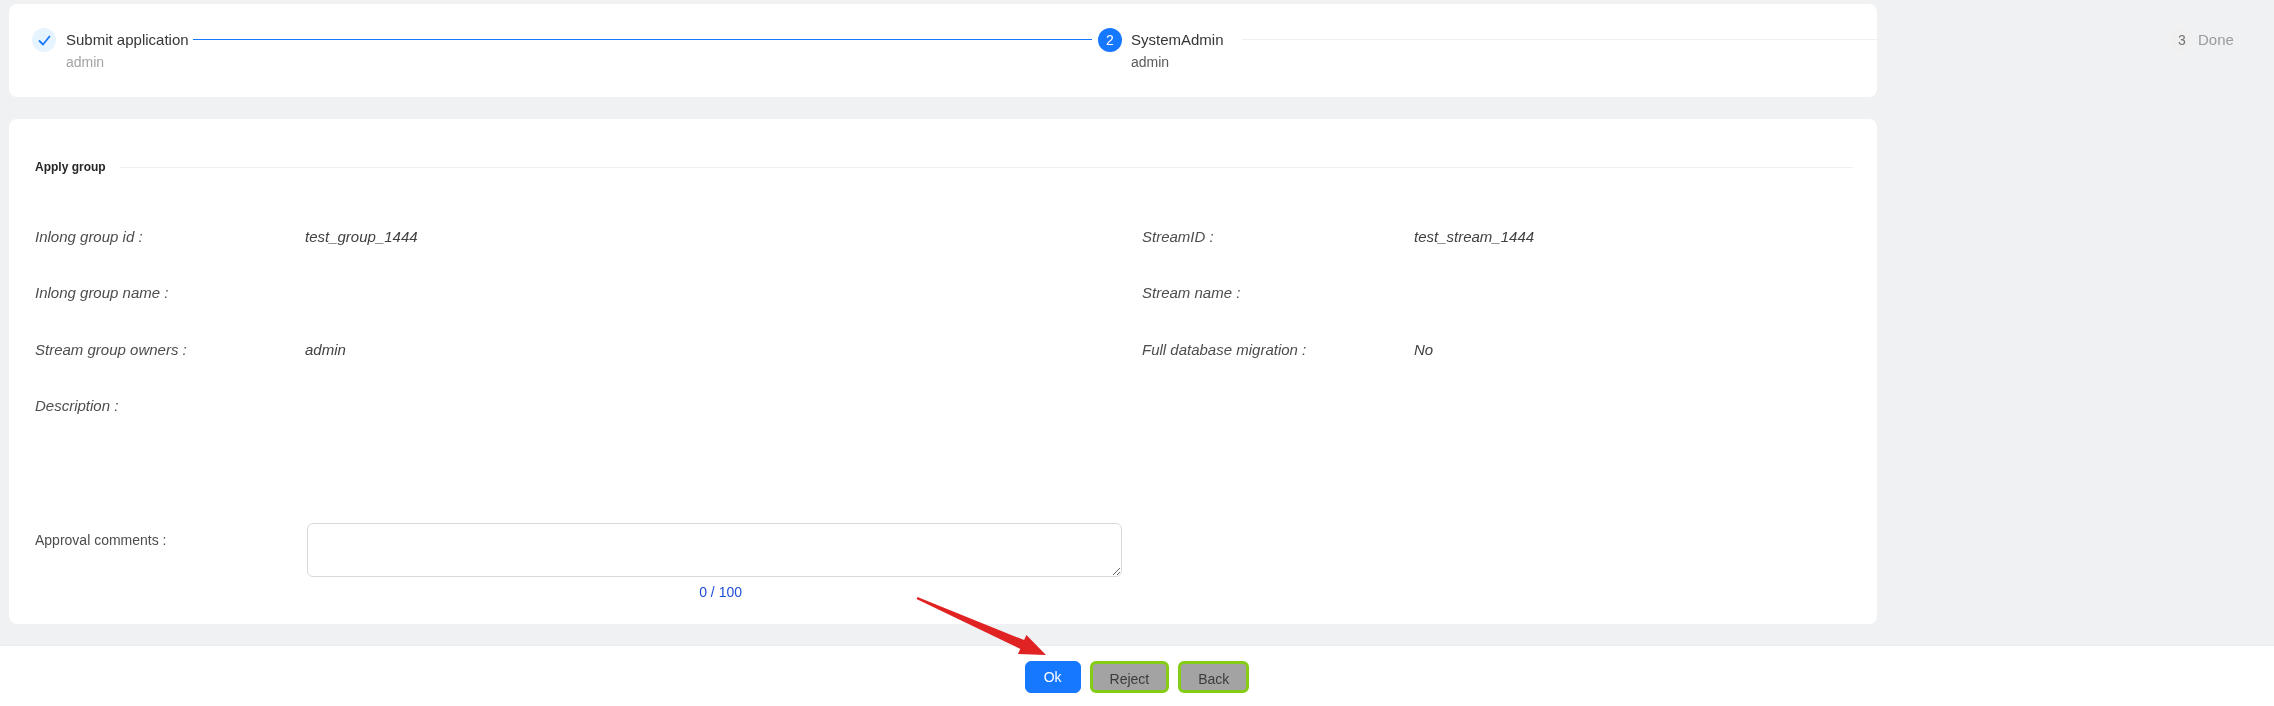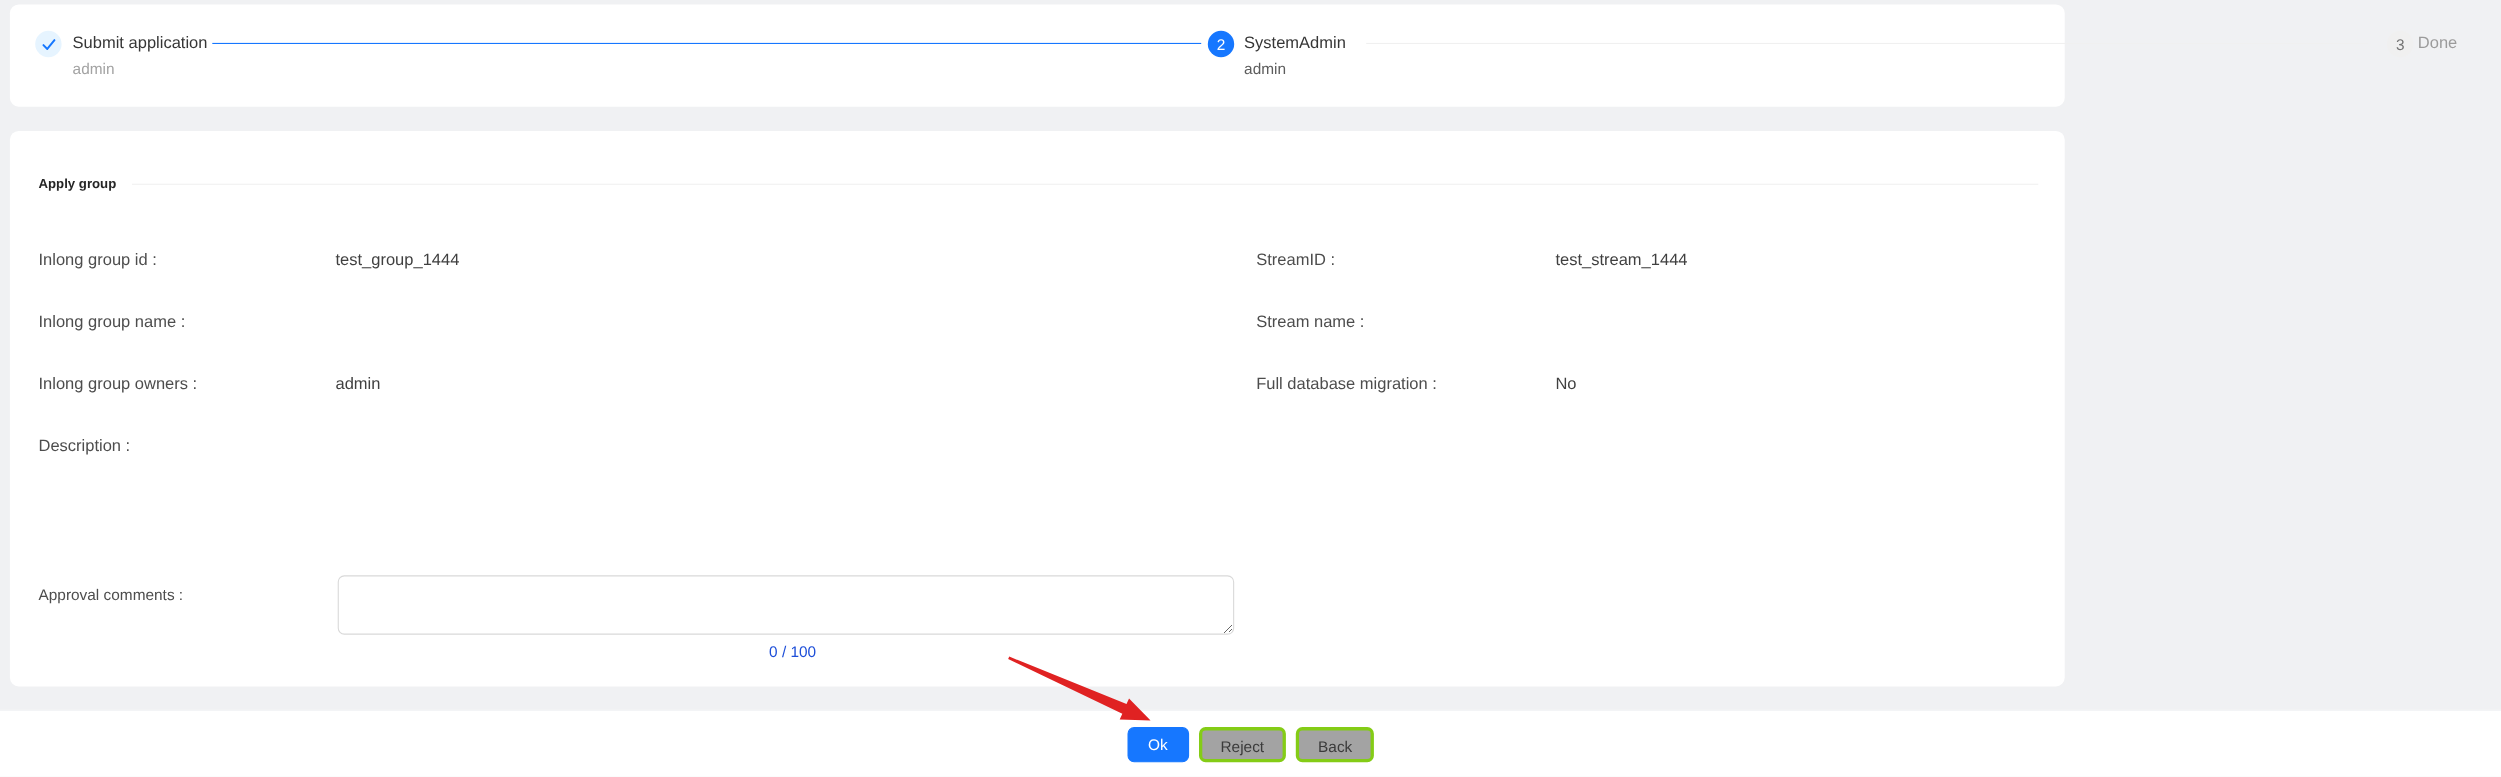--- a/index.html
+++ b/index.html
@@ -47,21 +47,21 @@
   
   .main-card { top:119px; height:505px; }
   .section-header {
     position:absolute; left:26px; right:24px;
     display:flex; align-items:center; gap:14px;
   }
   .section-header .section-title {
     font-size:12px; font-weight:700; color:#262626; white-space:nowrap;
   }
   .section-header .section-line { flex:1; height:1px; background:#f0f0f0; }
-  .field { position:absolute; line-height:20px; font-size:15px; white-space:nowrap; }
+  .field { position:absolute; line-height:20px; font-size:15px; white-space:nowrap;font-style:italic; }
   .f-label { display:inline-block; color:#4d4d4d; }
   .field.col-left  { left:26px; }
   .field.col-left  .f-label { width:270px; }
   .field.col-right { left:1133px; }
   .field.col-right .f-label { width:272px; }
   .f-value { color:#404040; }
   .comments-label {
     position:absolute; left:26px; top:411px;
     font-size:14px; color:#4d4d4d; line-height:20px;
   }
@@ -148,21 +148,21 @@
   </div>
 
   <div class="field col-left" style="top:164px;">
     <span class="f-label">Inlong group name :</span><span class="f-value"></span>
   </div>
   <div class="field col-right" style="top:164px;">
     <span class="f-label">Stream name :</span><span class="f-value"></span>
   </div>
 
   <div class="field col-left" style="top:221px;">
-    <span class="f-label">Inlong group owners :</span><span class="f-value">admin</span>
+    <span class="f-label">Stream group owners :</span><span class="f-value">admin</span>
   </div>
   <div class="field col-right" style="top:221px;">
     <span class="f-label">Full database migration :</span><span class="f-value">No</span>
   </div>
 
   <div class="field col-left" style="top:277px;">
     <span class="f-label">Description :</span><span class="f-value"></span>
   </div>
 
 

